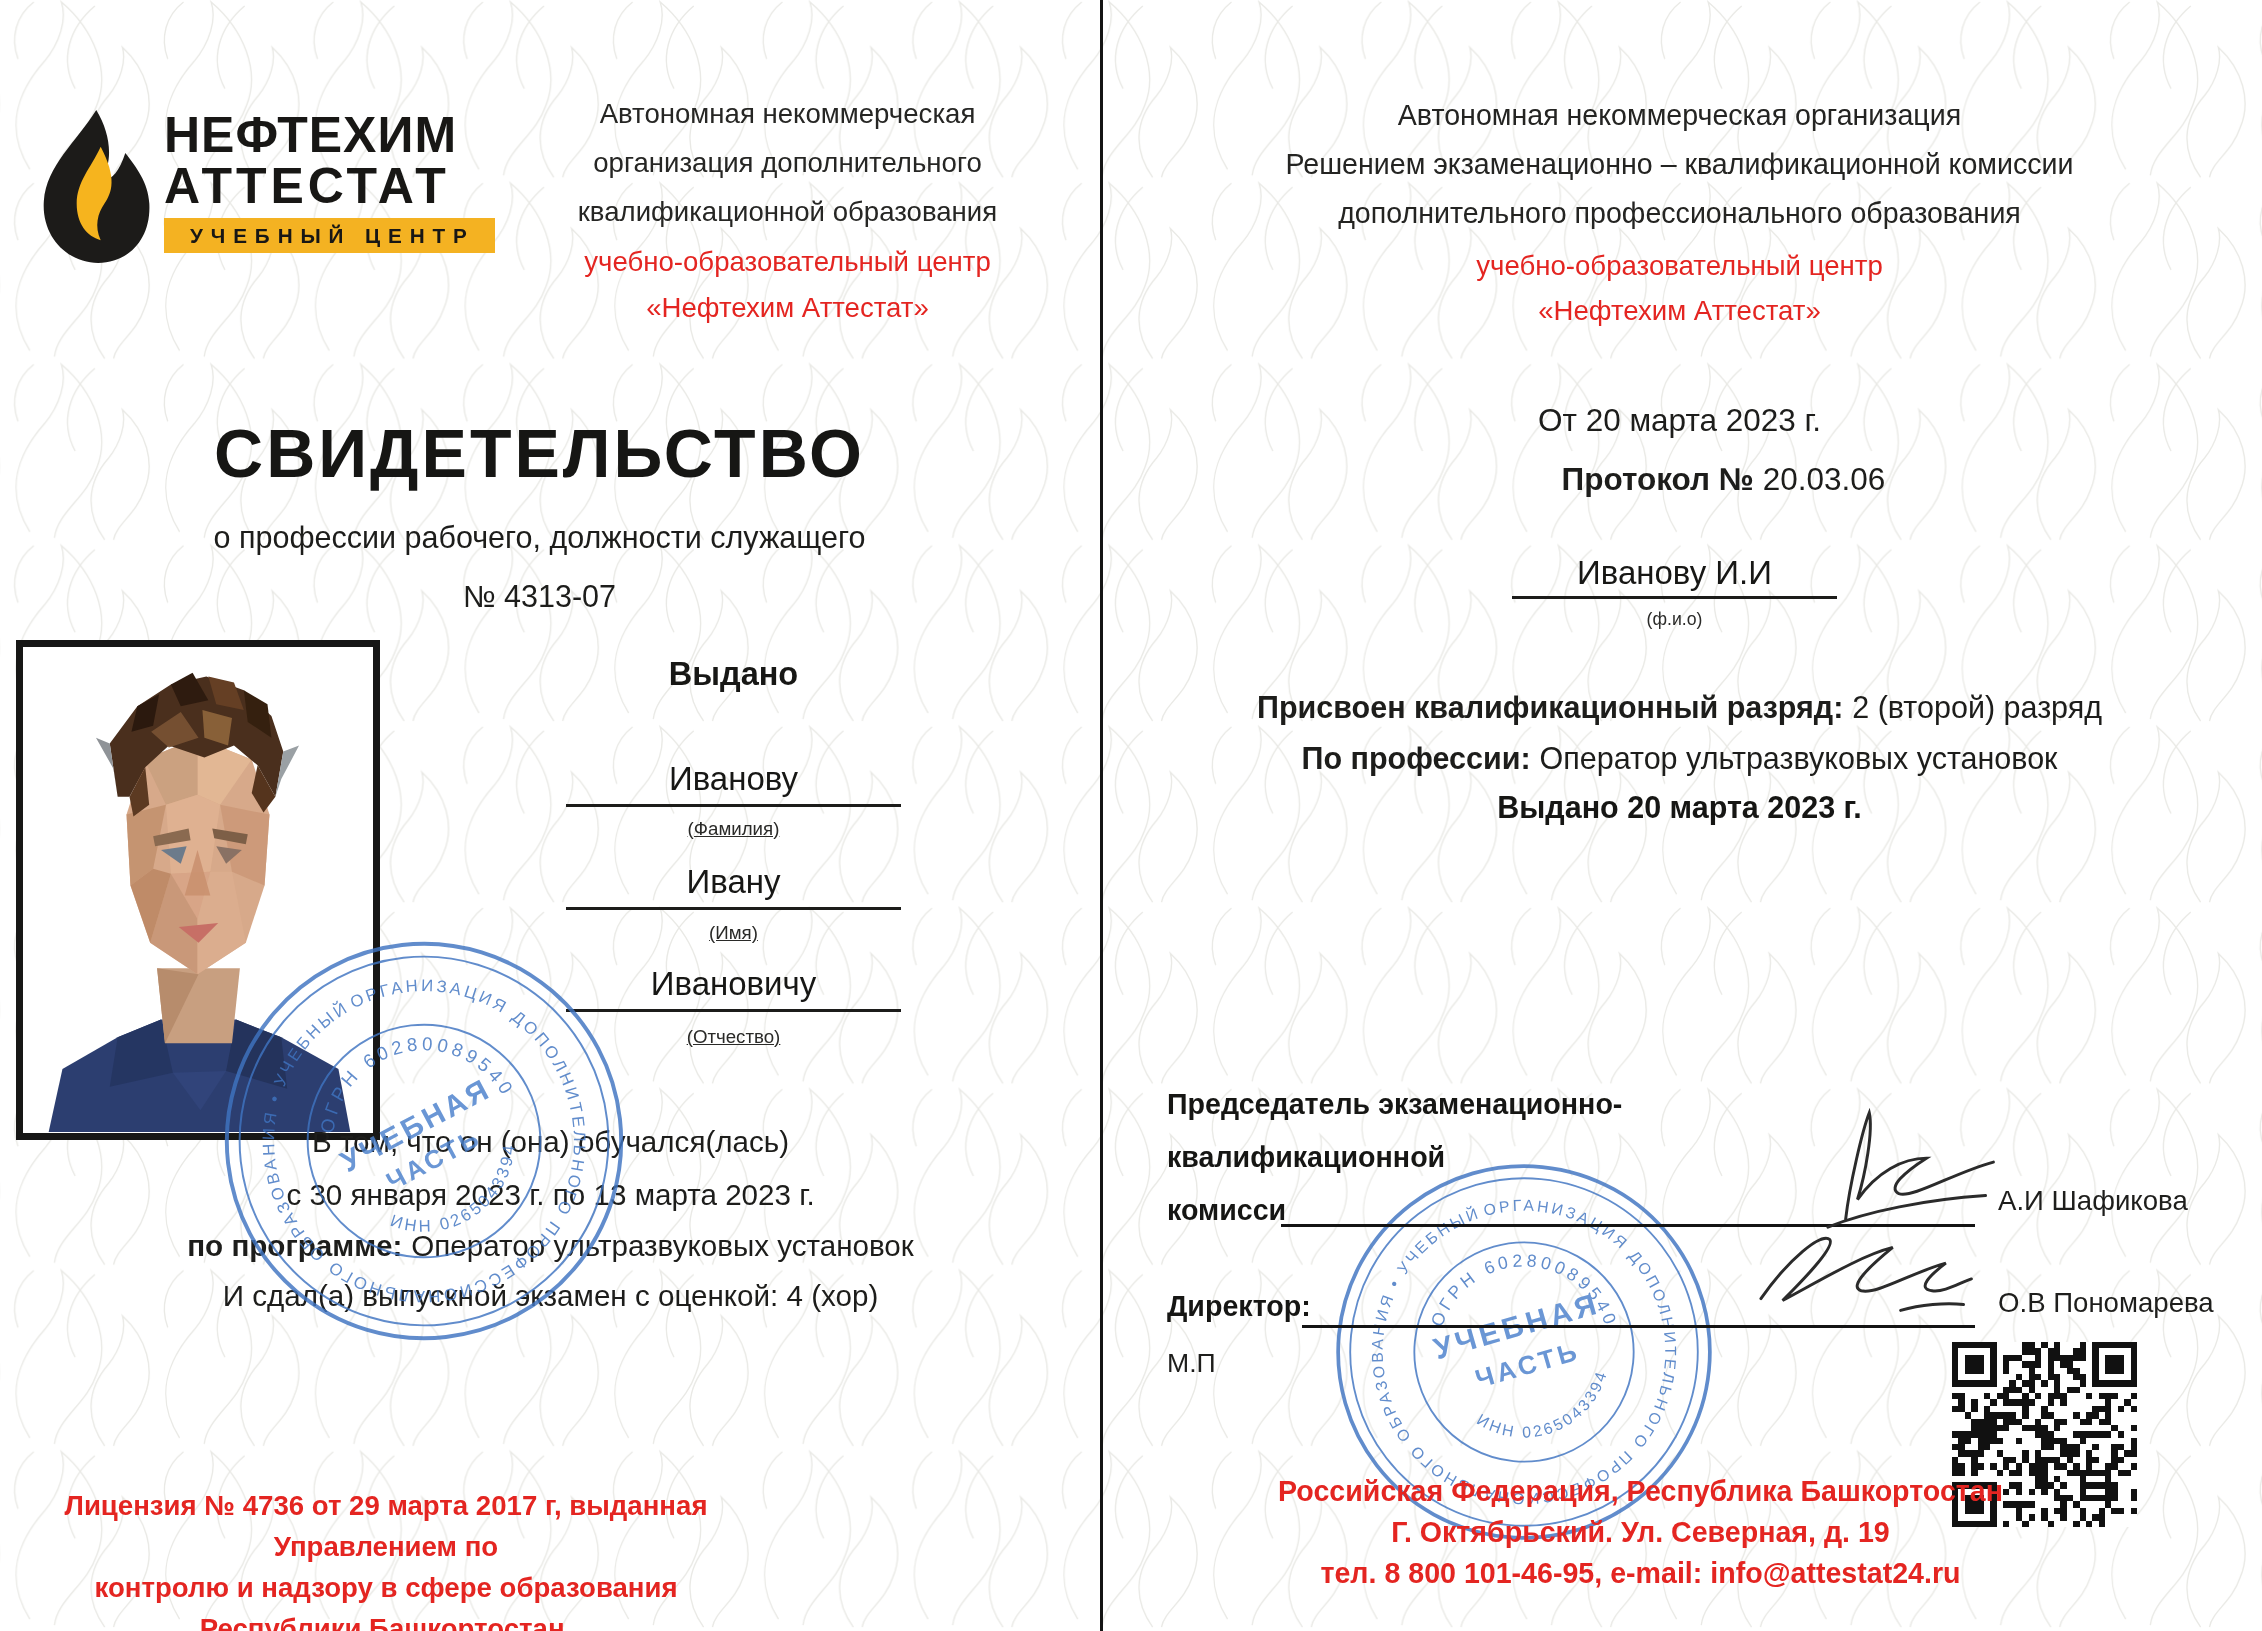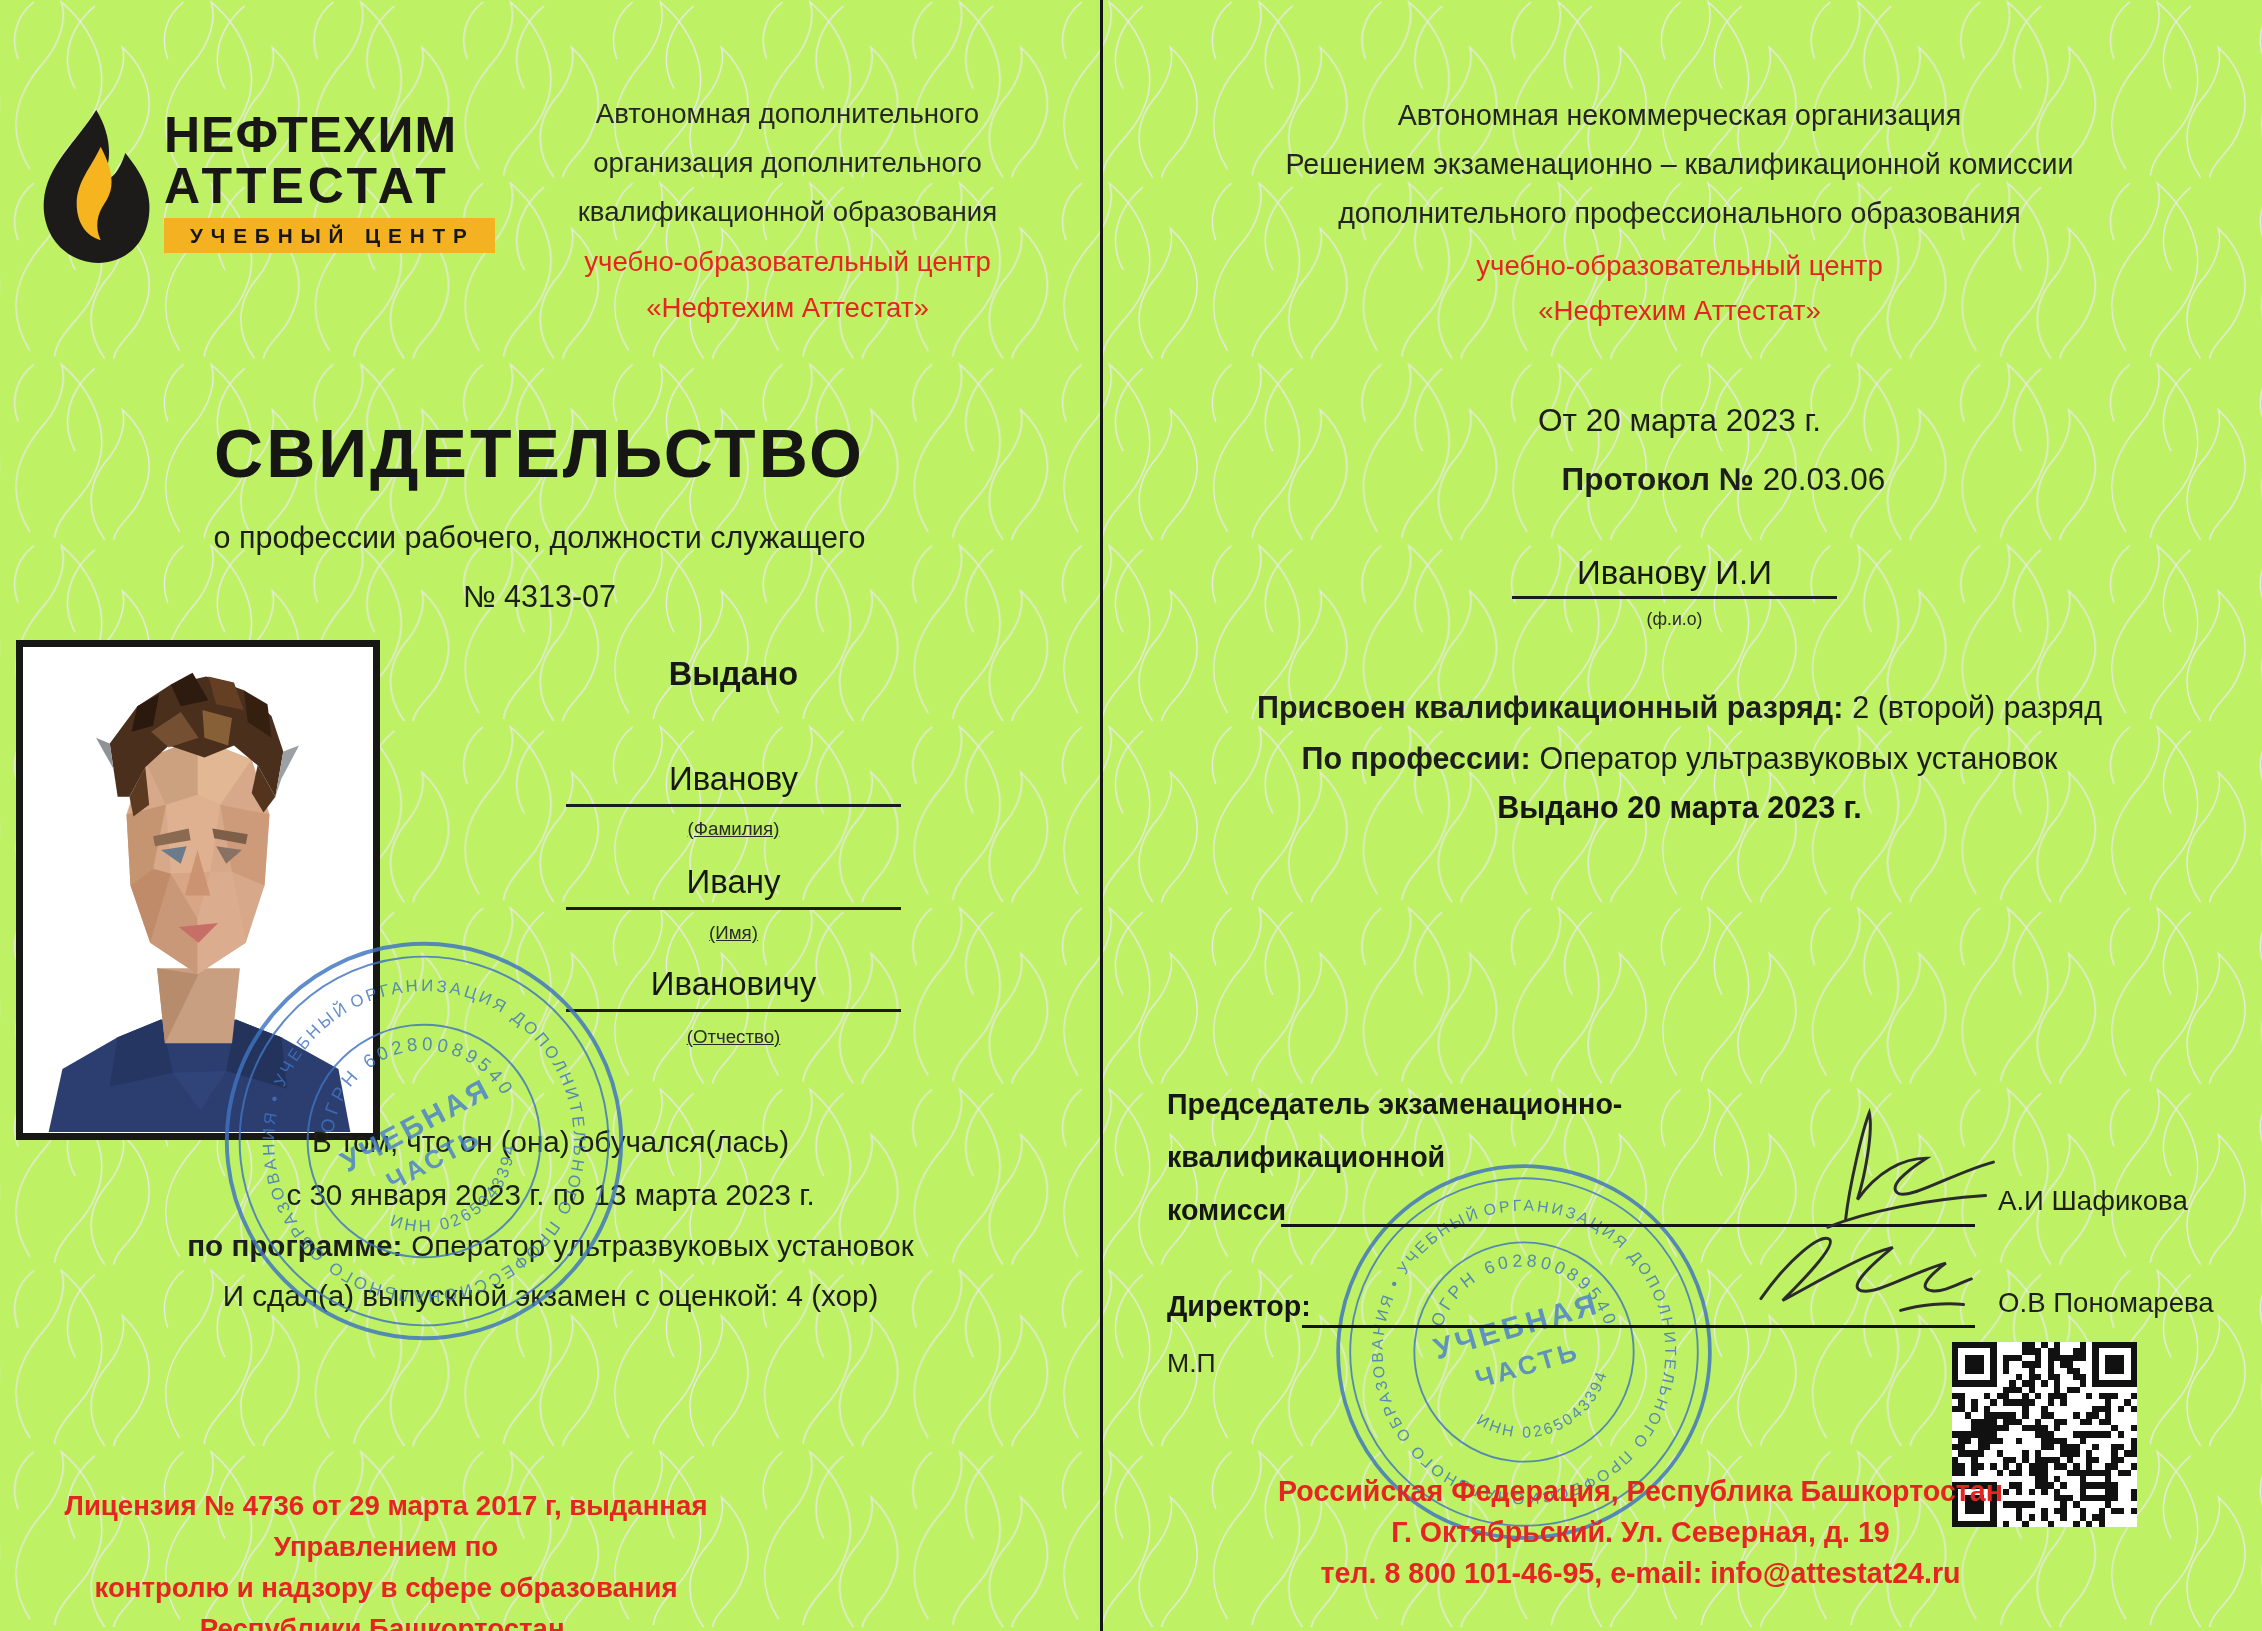--- a/index.html
+++ b/index.html
@@ -1,18 +1,18 @@
 <!DOCTYPE html>
 <html><head>
 <meta charset="utf-8">
 <style>
   html,body{margin:0;padding:0;background:#888;}
   #doc{
     position:relative;width:2263px;height:1631px;overflow:hidden;
-    background:#bef264;
+    background:#ffffff;
     font-family:"Liberation Sans", sans-serif;
     color:#1e1e1c;
   }
   #bg-pattern{position:absolute;left:0;top:0;z-index:0;}
   .layer{position:absolute;z-index:2;}
   .center{text-align:center;}
   .red{color:#e42521;}
   .lbl{font-weight:bold;margin-right:8.9px;}
 
   
@@ -91,21 +91,21 @@
     <path fill="#1c1b19" d="M97,4 C66,54 18,92 14,148 C10,205 52,246 100,246 C148,246 184,208 181,152 C179,118 160,94 143,72 C132,106 118,117 106,113 C124,84 120,42 97,4 Z"></path>
     <path fill="#f6b41e" d="M104,62 C88,96 66,118 66,152 C66,184 82,204 104,210 C94,188 99,168 110,152 C122,134 130,112 104,62 Z"></path>
   </svg>
   <div id="logo-text" class="layer">
     <div id="logo-l1">НЕФТЕХИМ</div>
     <div id="logo-l2">АТТЕСТАТ</div>
     <div id="logo-banner">УЧЕБНЫЙ ЦЕНТР</div>
   </div>
 
   <div id="org-block" class="layer center">
-    <div>Автономная дополнительного</div>
+    <div>Автономная некоммерческая</div>
     <div>организация дополнительного</div>
     <div>квалификационной образования</div>
   </div>
   <div id="org-red" class="layer center red">
     <div>учебно-образовательный центр</div>
     <div>«Нефтехим Аттестат»</div>
   </div>
 
   <div id="title" class="layer center">СВИДЕТЕЛЬСТВО</div>
   <div id="subtitle" class="layer center">о профессии рабочего, должности служащего</div>

